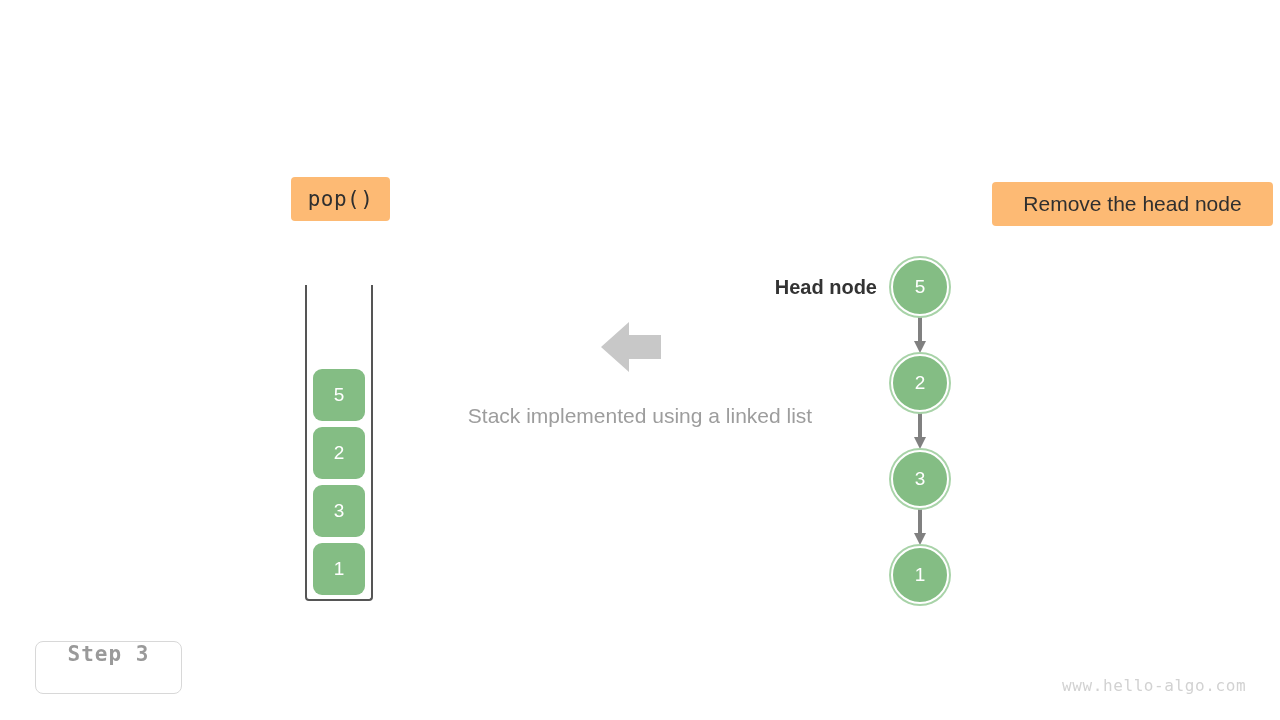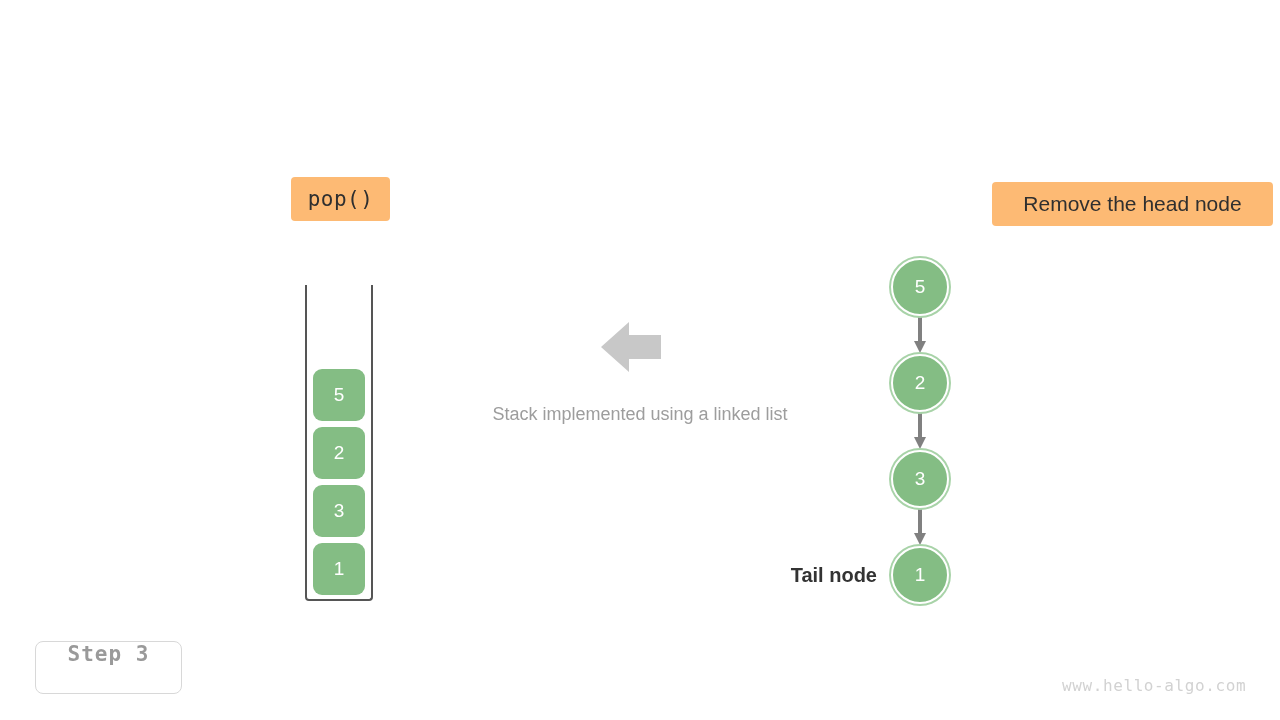--- a/index.html
+++ b/index.html
@@ -75,21 +75,21 @@
     white-space: nowrap;
   }
 
   
   #caption {
     position: absolute;
     left: 441px;
     top: 404px;
     width: 398px;
     text-align: center;
-    font-size: 18px;
+    font-size: 21px;
     color: #9d9d9d;
     white-space: nowrap;
   }
   #flow-arrow {
     position: absolute;
     left: 601px;
     top: 320px;
     width: 60px;
     height: 54px;
   }
@@ -223,33 +223,33 @@
   </svg>
   <svg class="link-arrow" style="top:154px;height:38px;" viewBox="0 0 14 38">
     <line x1="7" y1="0" x2="7" y2="27" stroke="#808080" stroke-width="4"></line>
     <polygon points="7,37 1,25 13,25" fill="#808080"></polygon>
   </svg>
   <svg class="link-arrow" style="top:250px;height:38px;" viewBox="0 0 14 38">
     <line x1="7" y1="0" x2="7" y2="27" stroke="#808080" stroke-width="4"></line>
     <polygon points="7,37 1,25 13,25" fill="#808080"></polygon>
   </svg>
 
+  <div class="node-label" style="top:0;">Head node</div>
   <div class="node" style="top:0;">
     <span>5</span>
   </div>
 
   <div class="node" style="top:96px;">
     <span>2</span>
   </div>
 
   <div class="node" style="top:192px;">
     <span>3</span>
   </div>
 
-  <div class="node-label" style="top:288px;">Tail node</div>
   <div class="node" style="top:288px;">
     <span>1</span>
   </div>
 </div>
 
 <div id="step-badge">
   <span>Step 3</span>
 </div>
 
 <div id="watermark">www.hello-algo.com</div>

